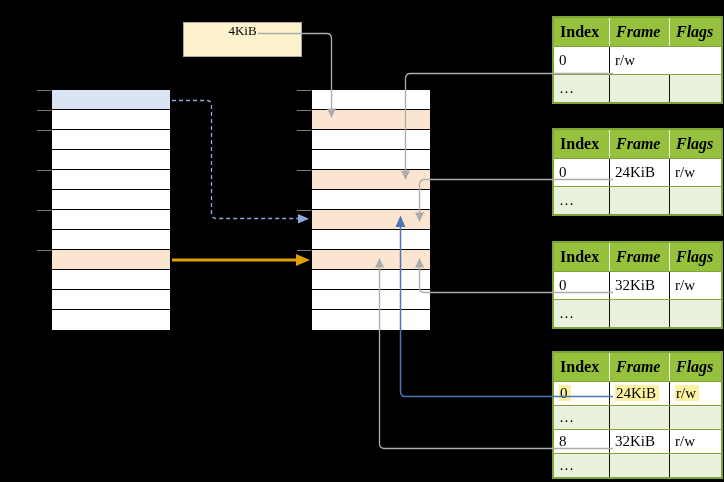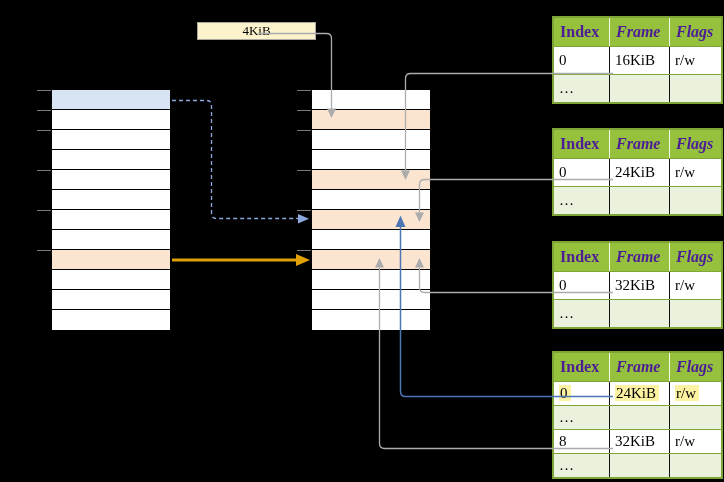--- a/index.html
+++ b/index.html
@@ -19,34 +19,34 @@
   .mrow { height:20px; border-bottom:1px solid var(--column-border,#000); background:#fff; }
   .mrow:last-child { border-bottom:none; }
   .mrow.blue { background:var(--cell-blue,#D8E4F4); }
   .mrow.orange { background:var(--cell-orange,#FCE5D0); }
 
   .ticks { position:absolute; top:90px; width:14px; height:242px; }
   .tick { position:absolute; left:0; width:14px; height:1px; background:var(--tick-gray,#7A7A7A); }
 
   
   .sizebox {
-    position:absolute; left:197px; top:22px; width:119px; height:18px;
+    position:absolute; left:183px; top:22px; width:119px; height:35px;
     background:var(--size-box-bg,#FCF2CC); border:1px solid var(--size-box-border,#ABA7A0);
     text-align:center; line-height:16px; font-size:13px; color:#000;
   }
 
   
   .ftable {
     position:absolute; left:552px; width:171px;
     border:2px solid var(--table-border-green,#7FA437); background:#fff;
   }
   .fhead { display:grid; grid-template-columns:55px 60px 52px; background:var(--table-header-bg,#95C13D); }
   .hcell {
     height:28px; line-height:28px; padding-left:6px;
-    color:#4c1d95; font-weight:bold; font-size:16px;
+    color:#000000; font-weight:bold; font-size:16px;
   }
   .hcell + .hcell { border-left:1px solid rgba(255,255,255,0.9);font-style:italic; }
   .frow { display:grid; grid-template-columns:55px 60px 52px; border-top:1px solid var(--table-border-green,#7FA437); }
   .frow .cell { height:27px; line-height:26px; padding-left:5px; font-size:15px; color:#000; }
   .frow .cell + .cell { border-left:1px solid #111; }
   .frow.shade { background:var(--table-row-shaded,#EAF1DC); }
   .ftable.t4 .frow .cell { height:23px; line-height:22px; }
   .hl { background:var(--highlight-yellow,#FCF2A1); padding:0 3px 0 1px; }
 
   
@@ -115,21 +115,20 @@
     </div>
 
   <div class="ftable" style="top:16px">
     <div class="fhead">
       <div class="hcell">Index</div>
       <div class="hcell">Frame</div>
       <div class="hcell">Flags</div>
     </div>
     <div class="frow">
       <div class="cell">0</div>
-      <div class="cell">16KiB</div>
       <div class="cell">r/w</div>
     </div>
     <div class="frow shade">
       <div class="cell">…</div>
       <div class="cell"></div>
       <div class="cell"></div>
     </div>
   </div>
 
   <div class="ftable" style="top:128px">

